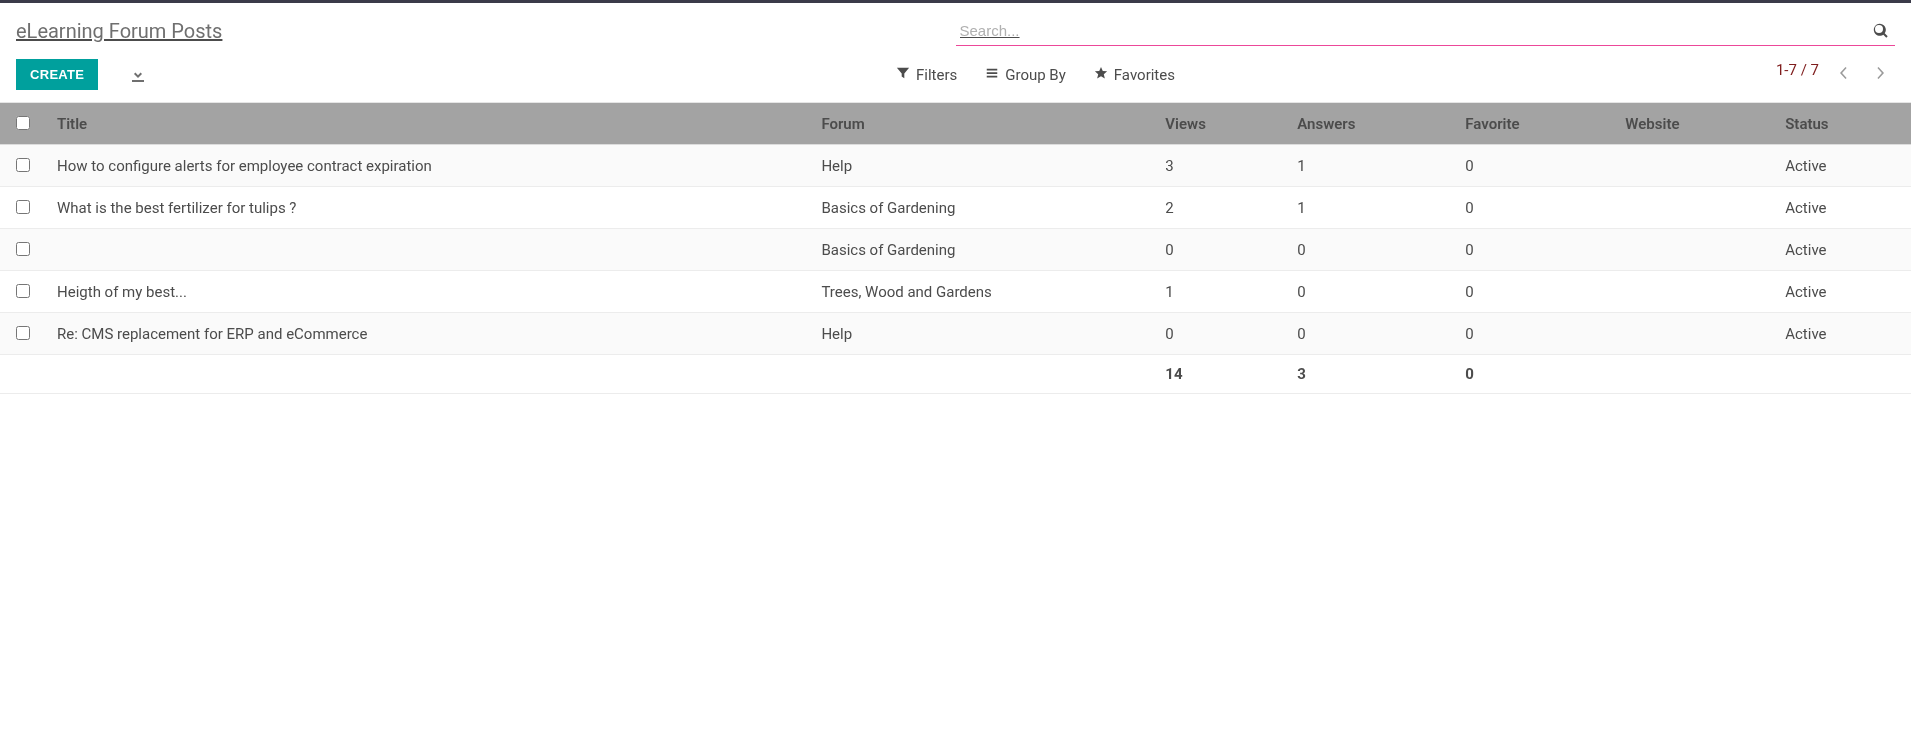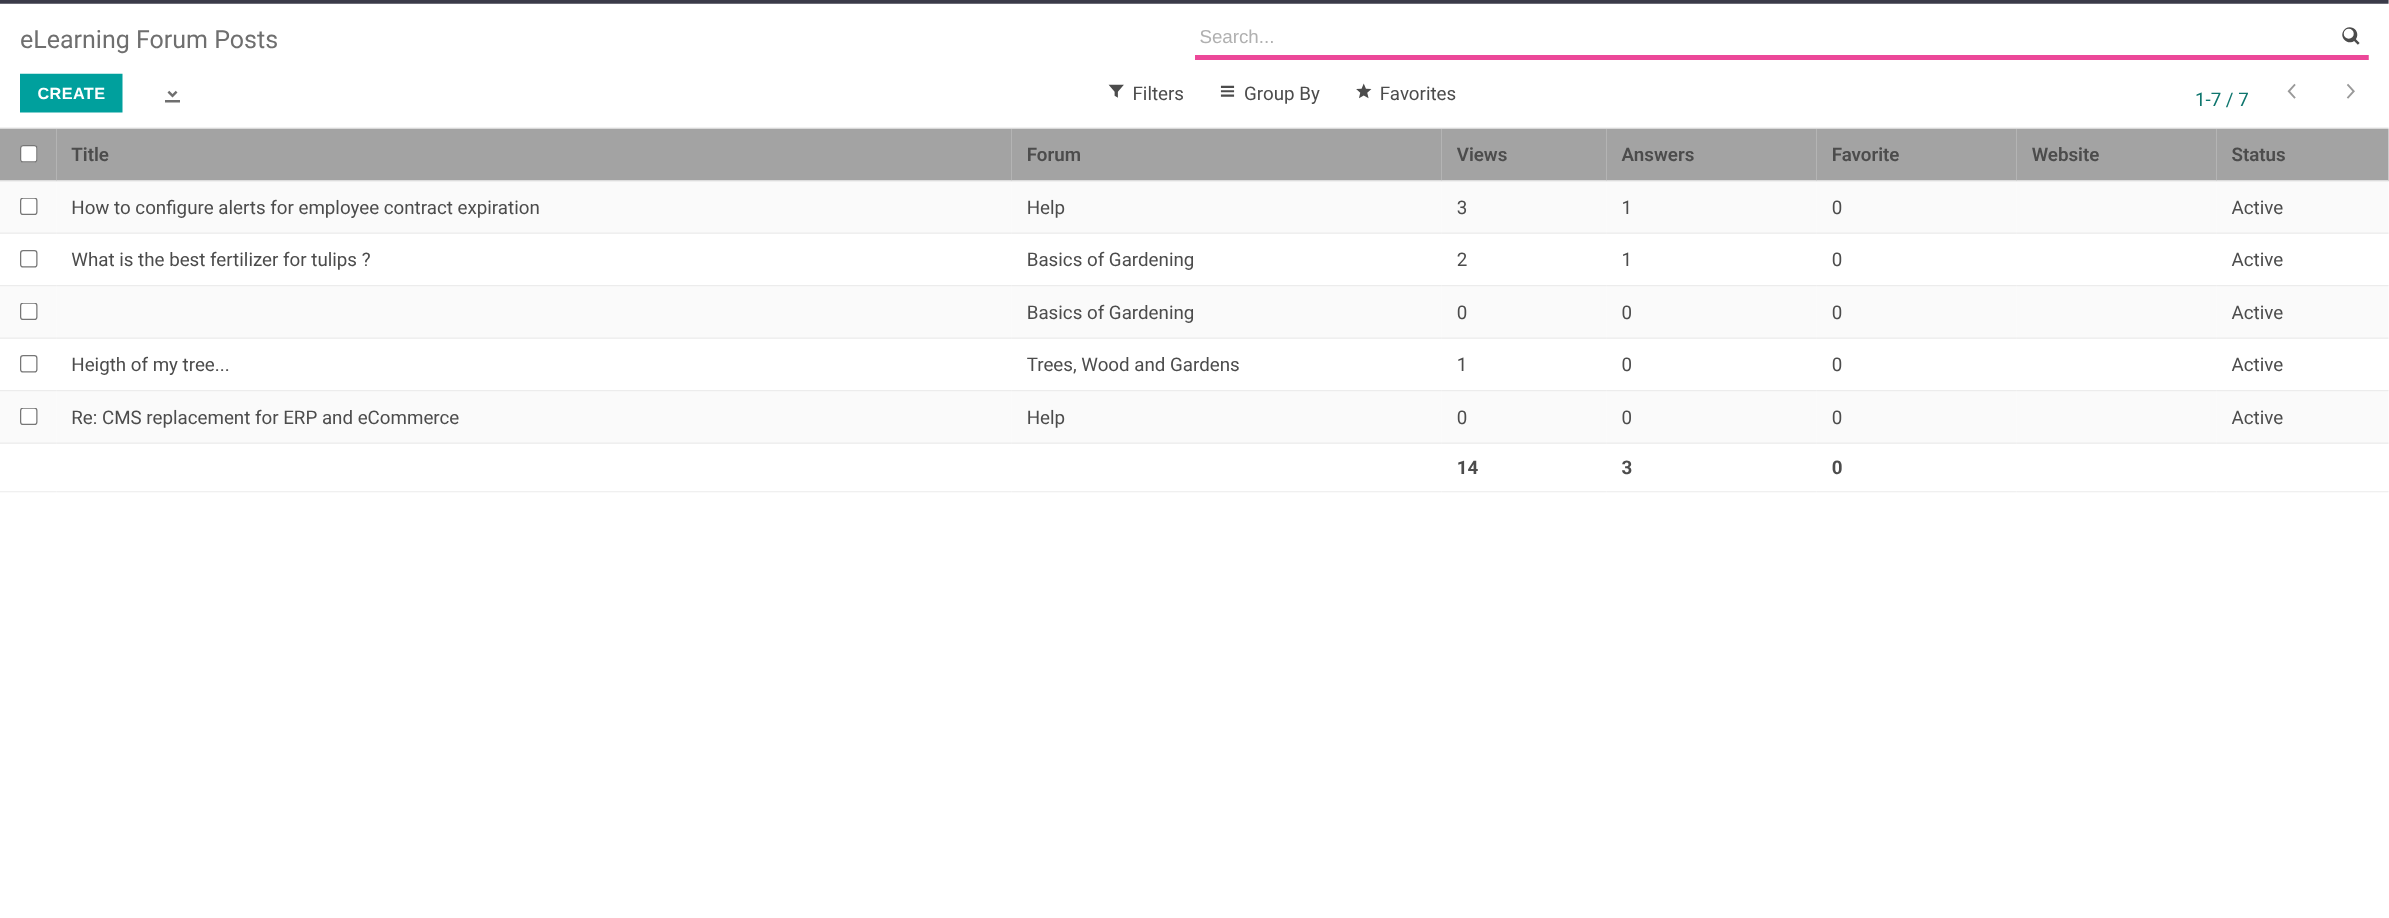--- a/index.html
+++ b/index.html
@@ -12,33 +12,34 @@
   }
   .top-wrap { border-top: 3px solid #3b3b49; }
   .control-panel {
     padding: 0 16px;
     border-bottom: 1px solid #e5e5e5;
   }
   .cp-row1 {
     display: flex;
     align-items: center;
     padding-top: 10px;
+    text-decoration: underline;
   }
   .breadcrumb {
     flex: 1;
     font-size: 20px;
     color: #6f6f6f;
     font-weight: 400;
     padding: 6px 0;
   }
   .search-area {
     flex: 1;
     display: flex;
     align-items: center;
-    border-bottom: 4px solid #ec4899;
+    border-bottom: 1px solid #ec4899;
   }
   .search-input {
     flex: 1;
     border: none;
     outline: none;
     font-size: 15px;
     padding: 6px 4px;
     color: #4c4c4c;
   }
   .search-input::placeholder { color: #b0b0b0; }
@@ -84,23 +85,23 @@
     display: inline-flex;
     align-items: flex-start;
     gap: 6px;
     color: #4c4c4c;
     cursor: pointer;
     font-size: 15px;
   }
   .ctrl-btn svg, .download-btn svg, .search-icon svg { display:block; }
   .right-pager {
     display: flex;
-    align-items: flex-end;
-    gap: 20px;
-    color: #0f766e;
+    align-items: flex-start;
+    gap: 10px;
+    color: #7f1d1d;
     font-size: 15px;
   }
   .pager-btn {
     padding: 4px 6px;
     color: #9a9a9a;
     cursor: pointer;
   }
 
   
   table.list {
@@ -238,21 +239,21 @@
           <td></td>
           <td>Basics of Gardening</td>
           <td class="num">0</td>
           <td class="num">0</td>
           <td class="num">0</td>
           <td></td>
           <td>Active</td>
         </tr>
         <tr>
           <td class="col-check"><input type="checkbox" style=""></td>
-          <td>Heigth of my tree...</td>
+          <td>Heigth of my best...</td>
           <td>Trees, Wood and Gardens</td>
           <td class="num">1</td>
           <td class="num">0</td>
           <td class="num">0</td>
           <td></td>
           <td>Active</td>
         </tr>
         <tr>
           <td class="col-check"><input type="checkbox" style=""></td>
           <td>Re: CMS replacement for ERP and eCommerce</td>

